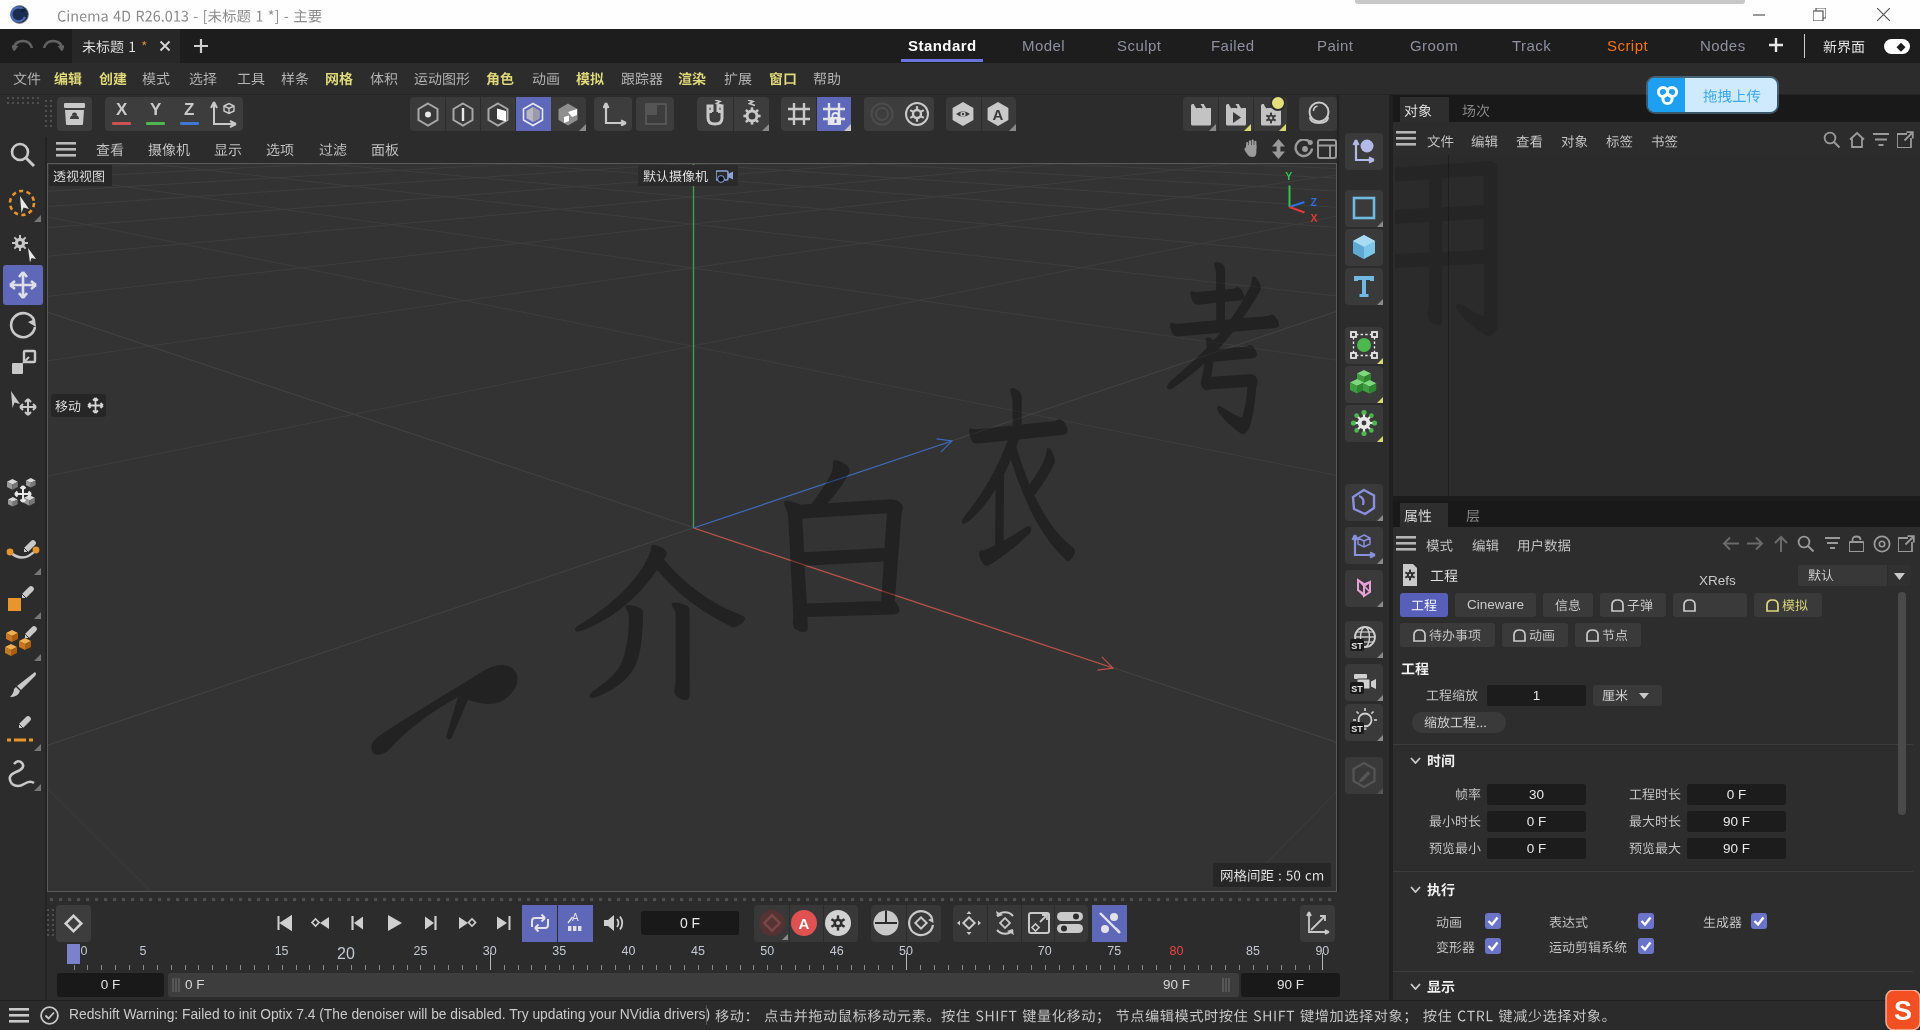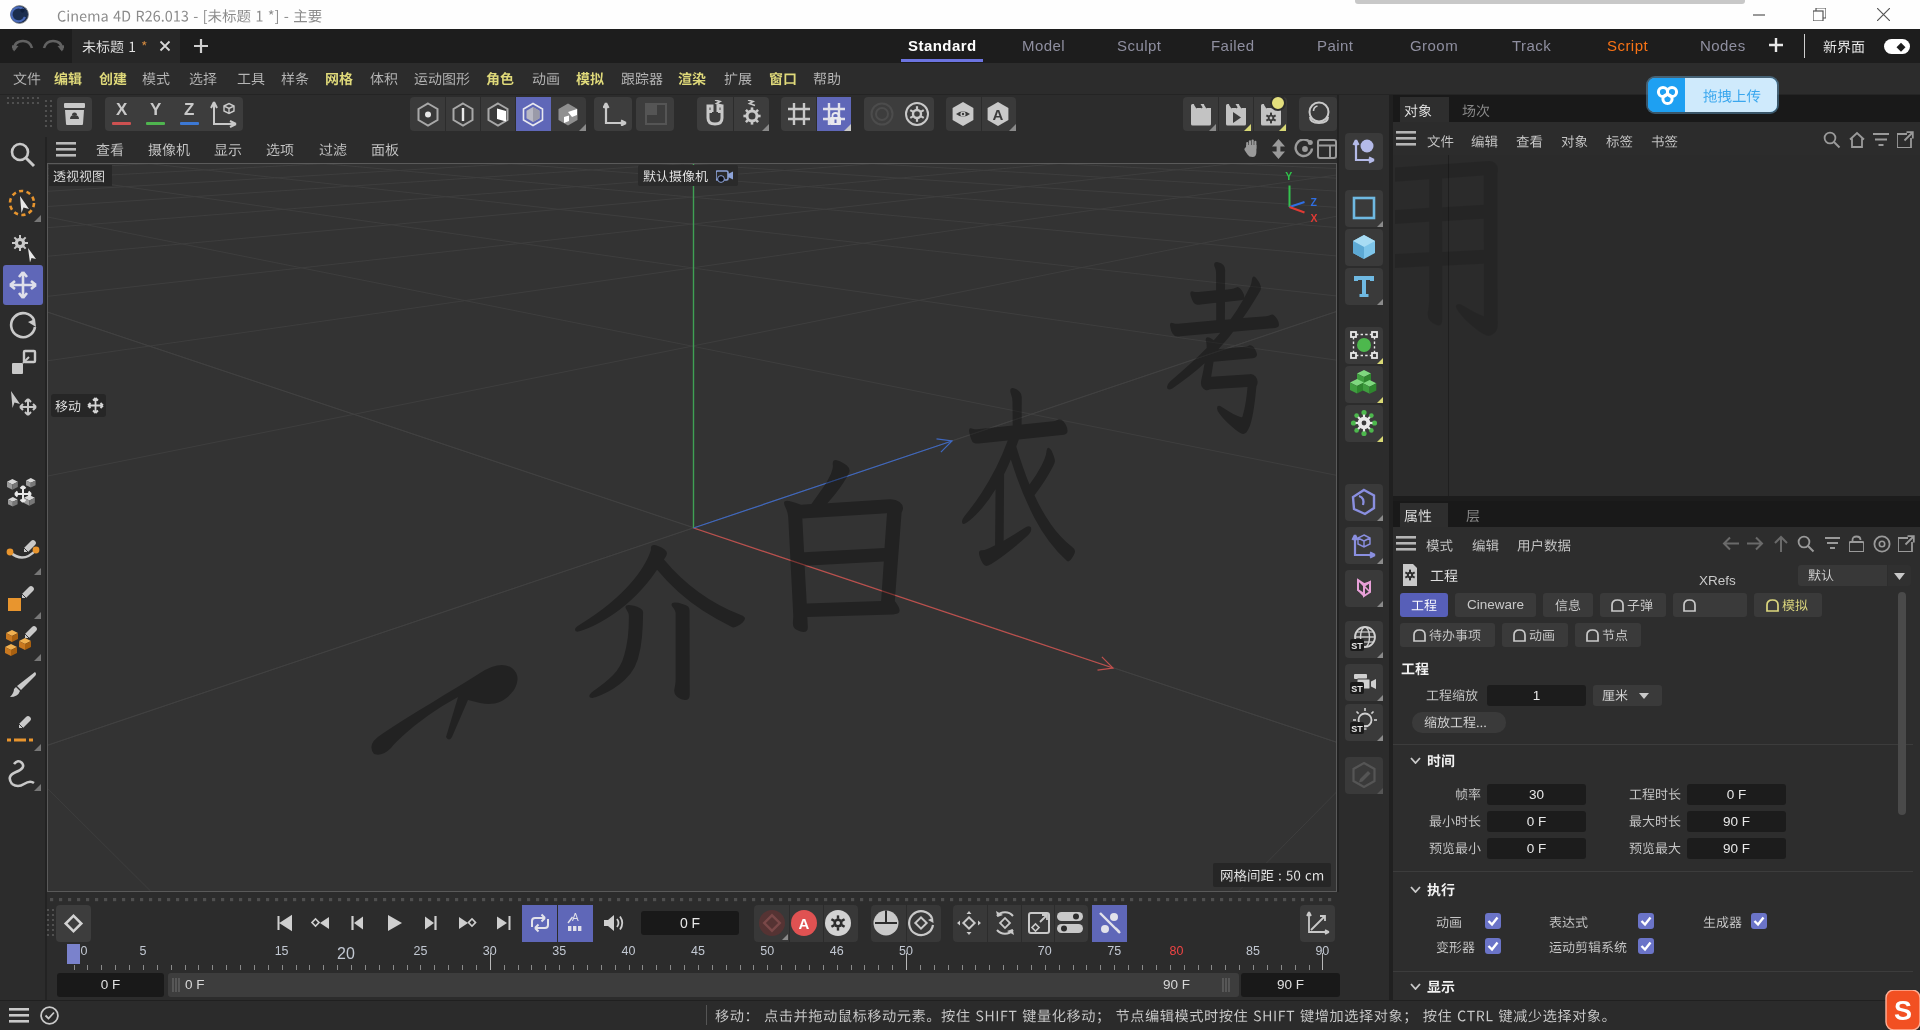--- a/index.html
+++ b/index.html
@@ -2103,20 +2103,21 @@
       <g fill="#c9c9c9">
         <rect y="0" width="20" height="2.6"></rect>
         <rect y="6" width="20" height="2.6"></rect>
         <rect y="12" width="20" height="2.6"></rect>
       </g>
     </svg>
     <svg class="z" style="left:40px;top:1006px;" width="19" height="19" viewBox="0 0 19 19">
       <circle cx="9.5" cy="9.5" r="8.4" fill="none" stroke="#c9c9c9" stroke-width="1.8"></circle>
       <path d="M5.5 9.5 L8.5 12.5 L14 6.5" fill="none" stroke="#c9c9c9" stroke-width="1.8"></path>
     </svg>
+    <div class="t" style="left:69px;top:1007px;font-size:13.8px;color:#c9c9c9;font-weight:400;">Redshift Warning: Failed to init Optix 7.4 (The denoiser will be disabled. Try updating your NVidia drivers)</div>
     <div class="z" style="left:706px;top:1005px;width:1px;height:20px;background:#555"></div>
     <svg class="z" style="left:715.0px;top:1007.8px;" width="901" height="18">
       <g fill="#c9c9c9" transform="translate(0,13.21) scale(0.1420)">
         <use href="#gr79fb" x="0.0"></use>
         <use href="#gr52a8" x="103.9"></use>
         <use href="#grff1a" x="207.7"></use>
         <use href="#gr70b9" x="345.5"></use>
         <use href="#gr51fb" x="449.4"></use>
         <use href="#gr5e76" x="553.2"></use>
         <use href="#gr62d6" x="657.1"></use>

